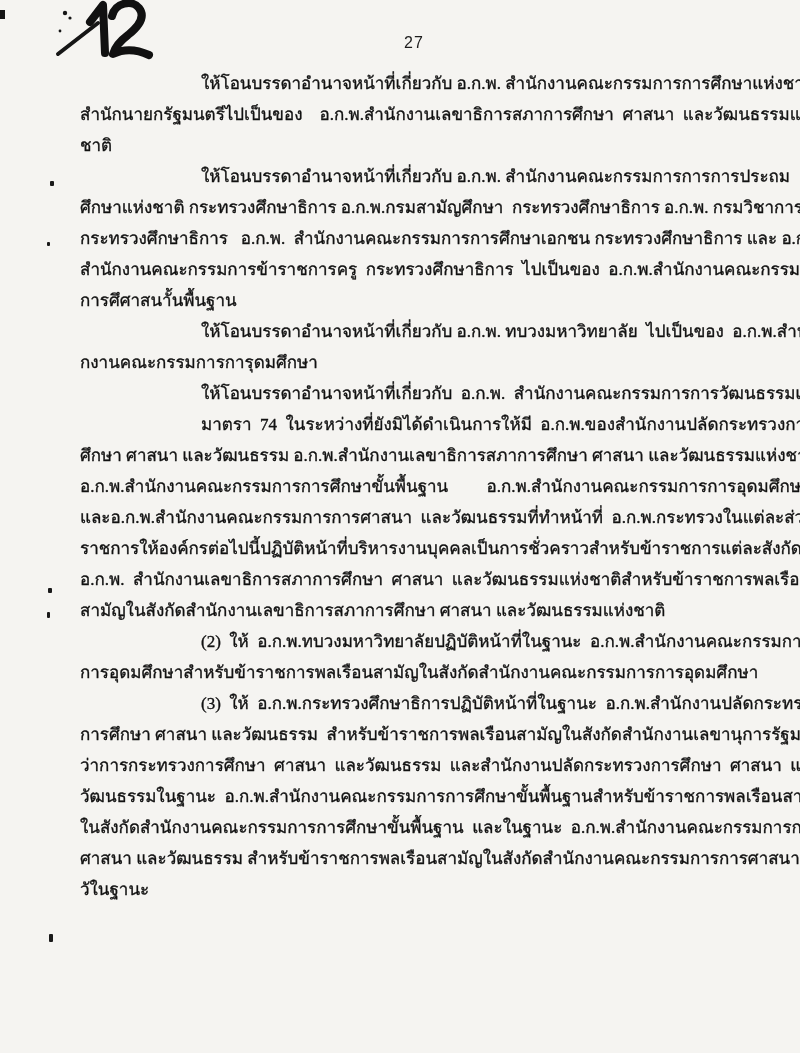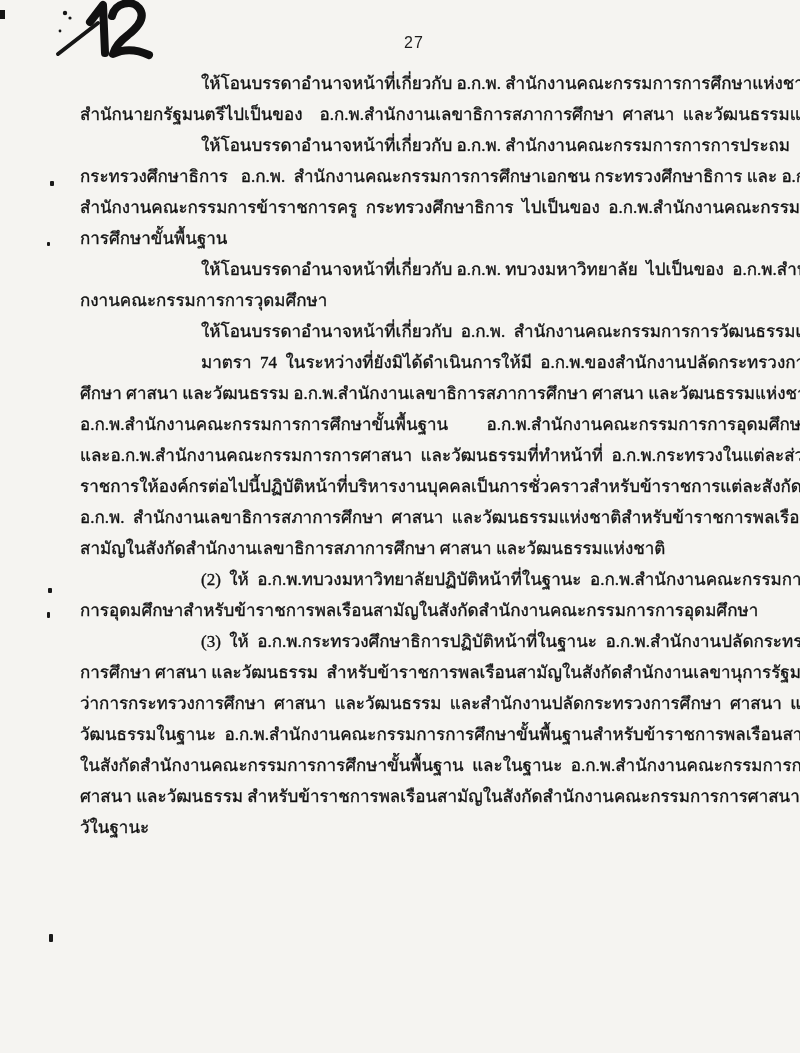--- a/index.html
+++ b/index.html
@@ -83,26 +83,28 @@
 
   <div class="speck" style="left:50px; top:181px; width:4px; height:5px;"></div>
   <div class="speck" style="left:47px; top:242px; width:3px; height:4px;"></div>
   <div class="speck" style="left:48px; top:588px; width:4px; height:5px;"></div>
   <div class="speck" style="left:47px; top:612px; width:3px; height:6px;"></div>
   <div class="speck" style="left:49px; top:934px; width:4px; height:8px;"></div>
 
   <div class="text-block">
     <div class="line ind">ให้โอนบรรดาอำนาจหน้าที่เกี่ยวกับ อ.ก.พ. สำนักงานคณะกรรมการการศึกษาแห่งชาติ</div>
     <div class="line">สำนักนายกรัฐมนตรีไปเป็นของ    อ.ก.พ.สำนักงานเลขาธิการสภาการศึกษา  ศาสนา  และวัฒนธรรมแห่ง</div>
+    <div class="line">ชาติ</div>
     <div class="line ind">ให้โอนบรรดาอำนาจหน้าที่เกี่ยวกับ อ.ก.พ. สำนักงานคณะกรรมการการการประถม</div>
+    <div class="line">ศึกษาแห่งชาติ กระทรวงศึกษาธิการ อ.ก.พ.กรมสามัญศึกษา  กระทรวงศึกษาธิการ อ.ก.พ. กรมวิชาการ</div>
     <div class="line">กระทรวงศึกษาธิการ   อ.ก.พ.  สำนักงานคณะกรรมการการศึกษาเอกชน กระทรวงศึกษาธิการ และ อ.ก.พ.</div>
     <div class="line">สำนักงานคณะกรรมการข้าราชการครู  กระทรวงศึกษาธิการ  ไปเป็นของ  อ.ก.พ.สำนักงานคณะกรรมการ</div>
-    <div class="line">การศึกษาขั้นพื้นฐาน</div>
+    <div class="line">การศึศาสนาั้นพื้นฐาน</div>
     <div class="line ind">ให้โอนบรรดาอำนาจหน้าที่เกี่ยวกับ อ.ก.พ. ทบวงมหาวิทยาลัย  ไปเป็นของ  อ.ก.พ.สำนัก</div>
-    <div class="line">กงานคณะกรรมการการวุดมศึกษา</div>
+    <div class="line">กงานคณะกรรมการการุดมศึกษา</div>
     <div class="line ind">ให้โอนบรรดาอำนาจหน้าที่เกี่ยวกับ  อ.ก.พ.  สำนักงานคณะกรรมการการวัฒนธรรมแห่ง</div>
     <div class="line ind">มาตรา  74  ในระหว่างที่ยังมิได้ดำเนินการให้มี  อ.ก.พ.ของสำนักงานปลัดกระทรวงการ</div>
     <div class="line">ศึกษา ศาสนา และวัฒนธรรม อ.ก.พ.สำนักงานเลขาธิการสภาการศึกษา ศาสนา และวัฒนธรรมแห่งชาติ</div>
     <div class="line">อ.ก.พ.สำนักงานคณะกรรมการการศึกษาขั้นพื้นฐาน         อ.ก.พ.สำนักงานคณะกรรมการการอุดมศึกษา</div>
     <div class="line">และอ.ก.พ.สำนักงานคณะกรรมการการศาสนา  และวัฒนธรรมที่ทำหน้าที่  อ.ก.พ.กระทรวงในแต่ละส่วน</div>
     <div class="line">ราชการให้องค์กรต่อไปนี้ปฏิบัติหน้าที่บริหารงานบุคคลเป็นการชั่วคราวสำหรับข้าราชการแต่ละสังกัด</div>
     <div class="line">อ.ก.พ.  สำนักงานเลขาธิการสภาการศึกษา  ศาสนา  และวัฒนธรรมแห่งชาติสำหรับข้าราชการพลเรือน</div>
     <div class="line">สามัญในสังกัดสำนักงานเลขาธิการสภาการศึกษา ศาสนา และวัฒนธรรมแห่งชาติ</div>
     <div class="line ind">(2)  ให้  อ.ก.พ.ทบวงมหาวิทยาลัยปฏิบัติหน้าที่ในฐานะ  อ.ก.พ.สำนักงานคณะกรรมการ</div>
     <div class="line">การอุดมศึกษาสำหรับข้าราชการพลเรือนสามัญในสังกัดสำนักงานคณะกรรมการการอุดมศึกษา</div>

